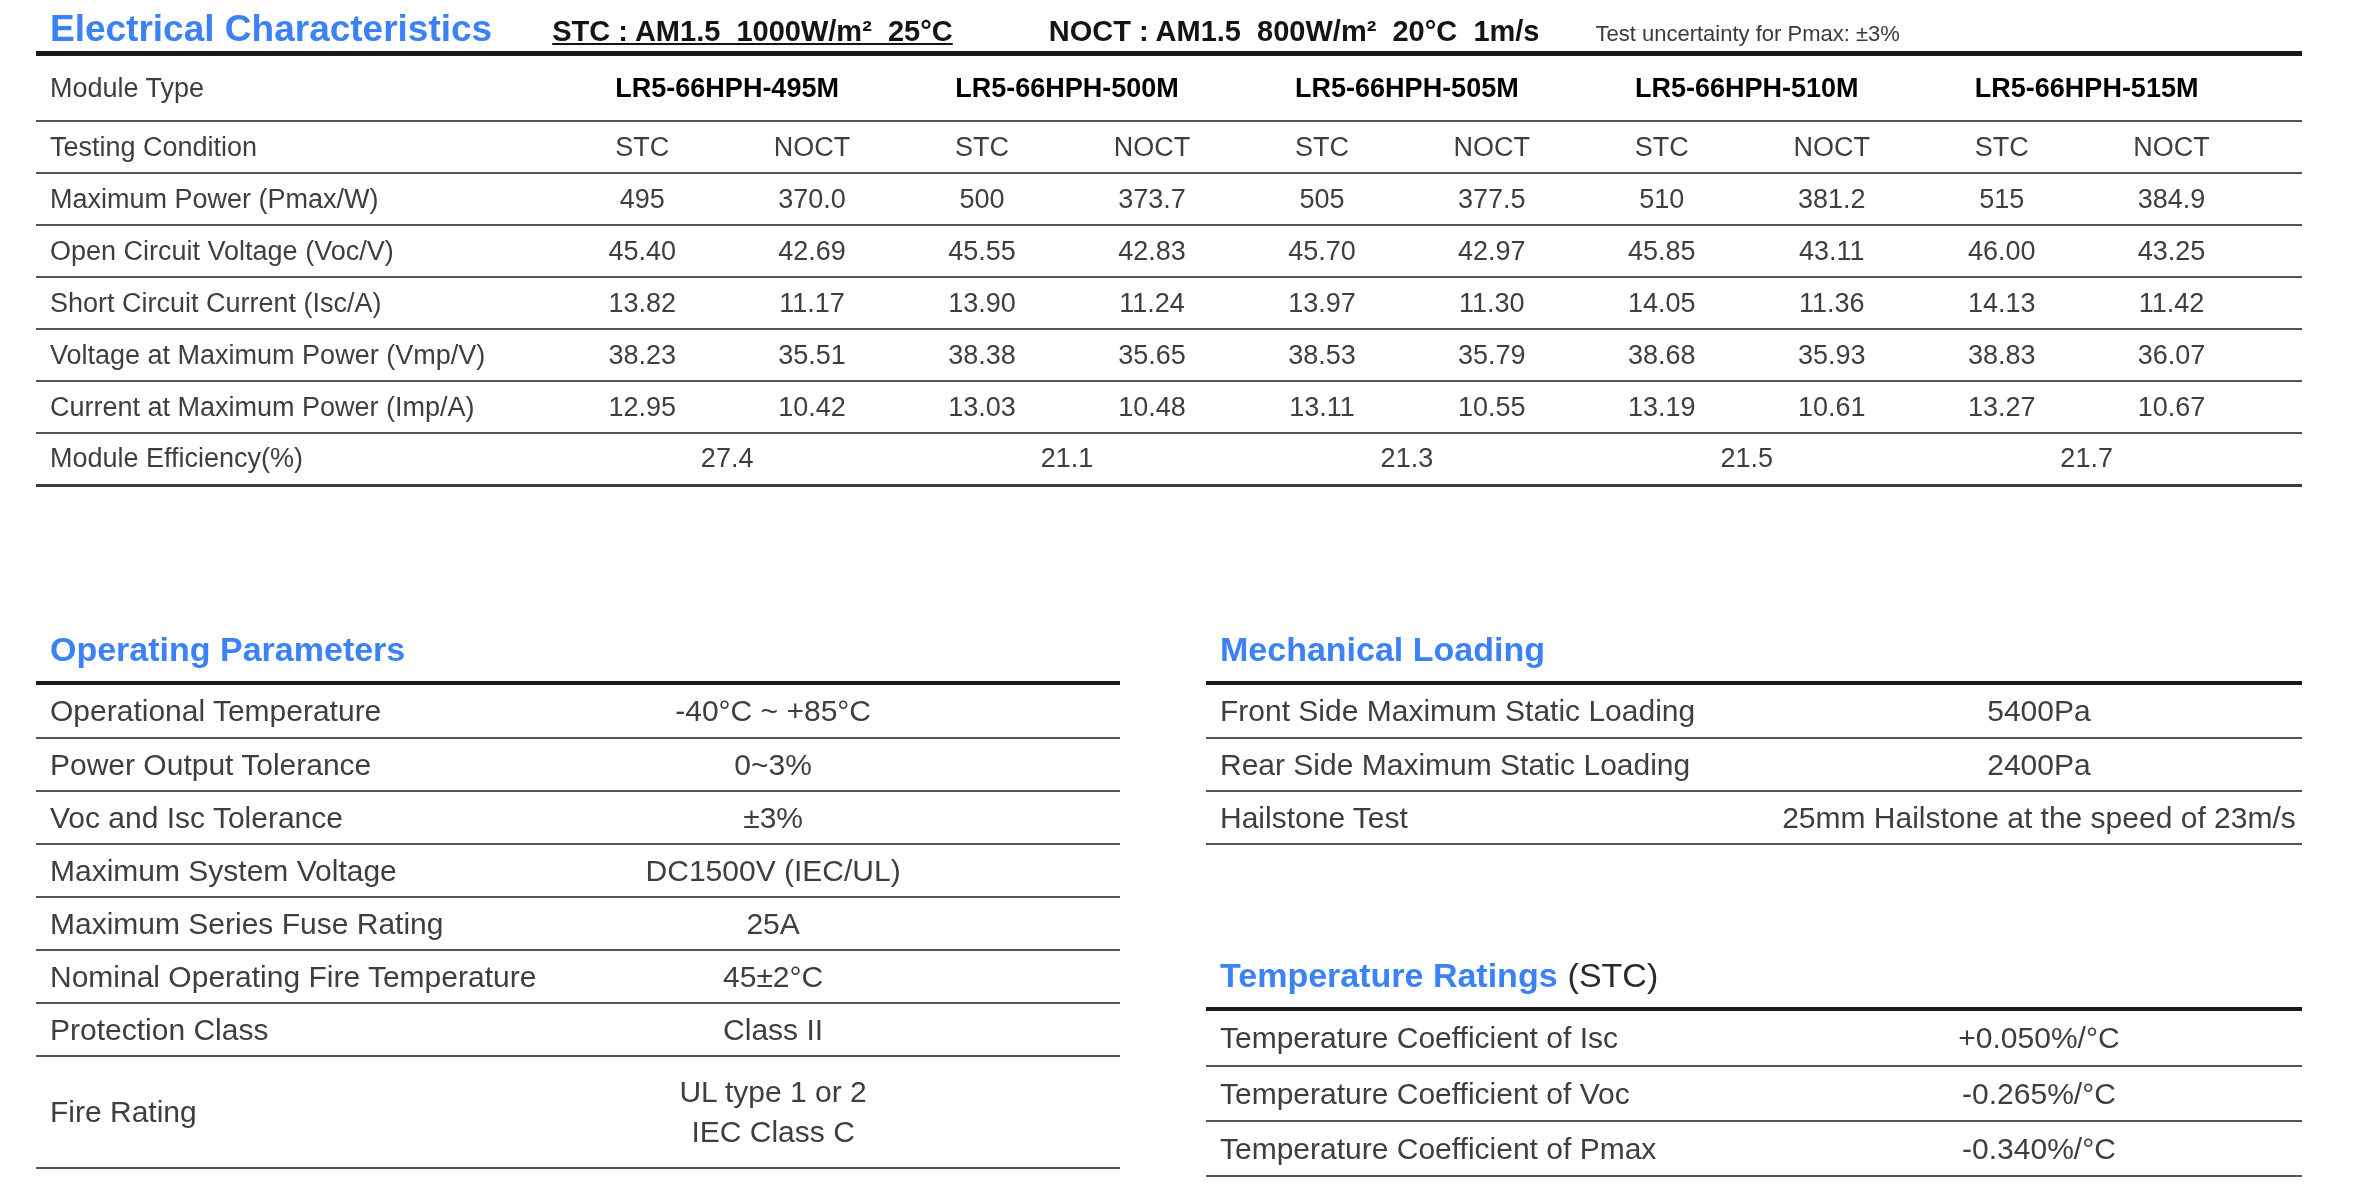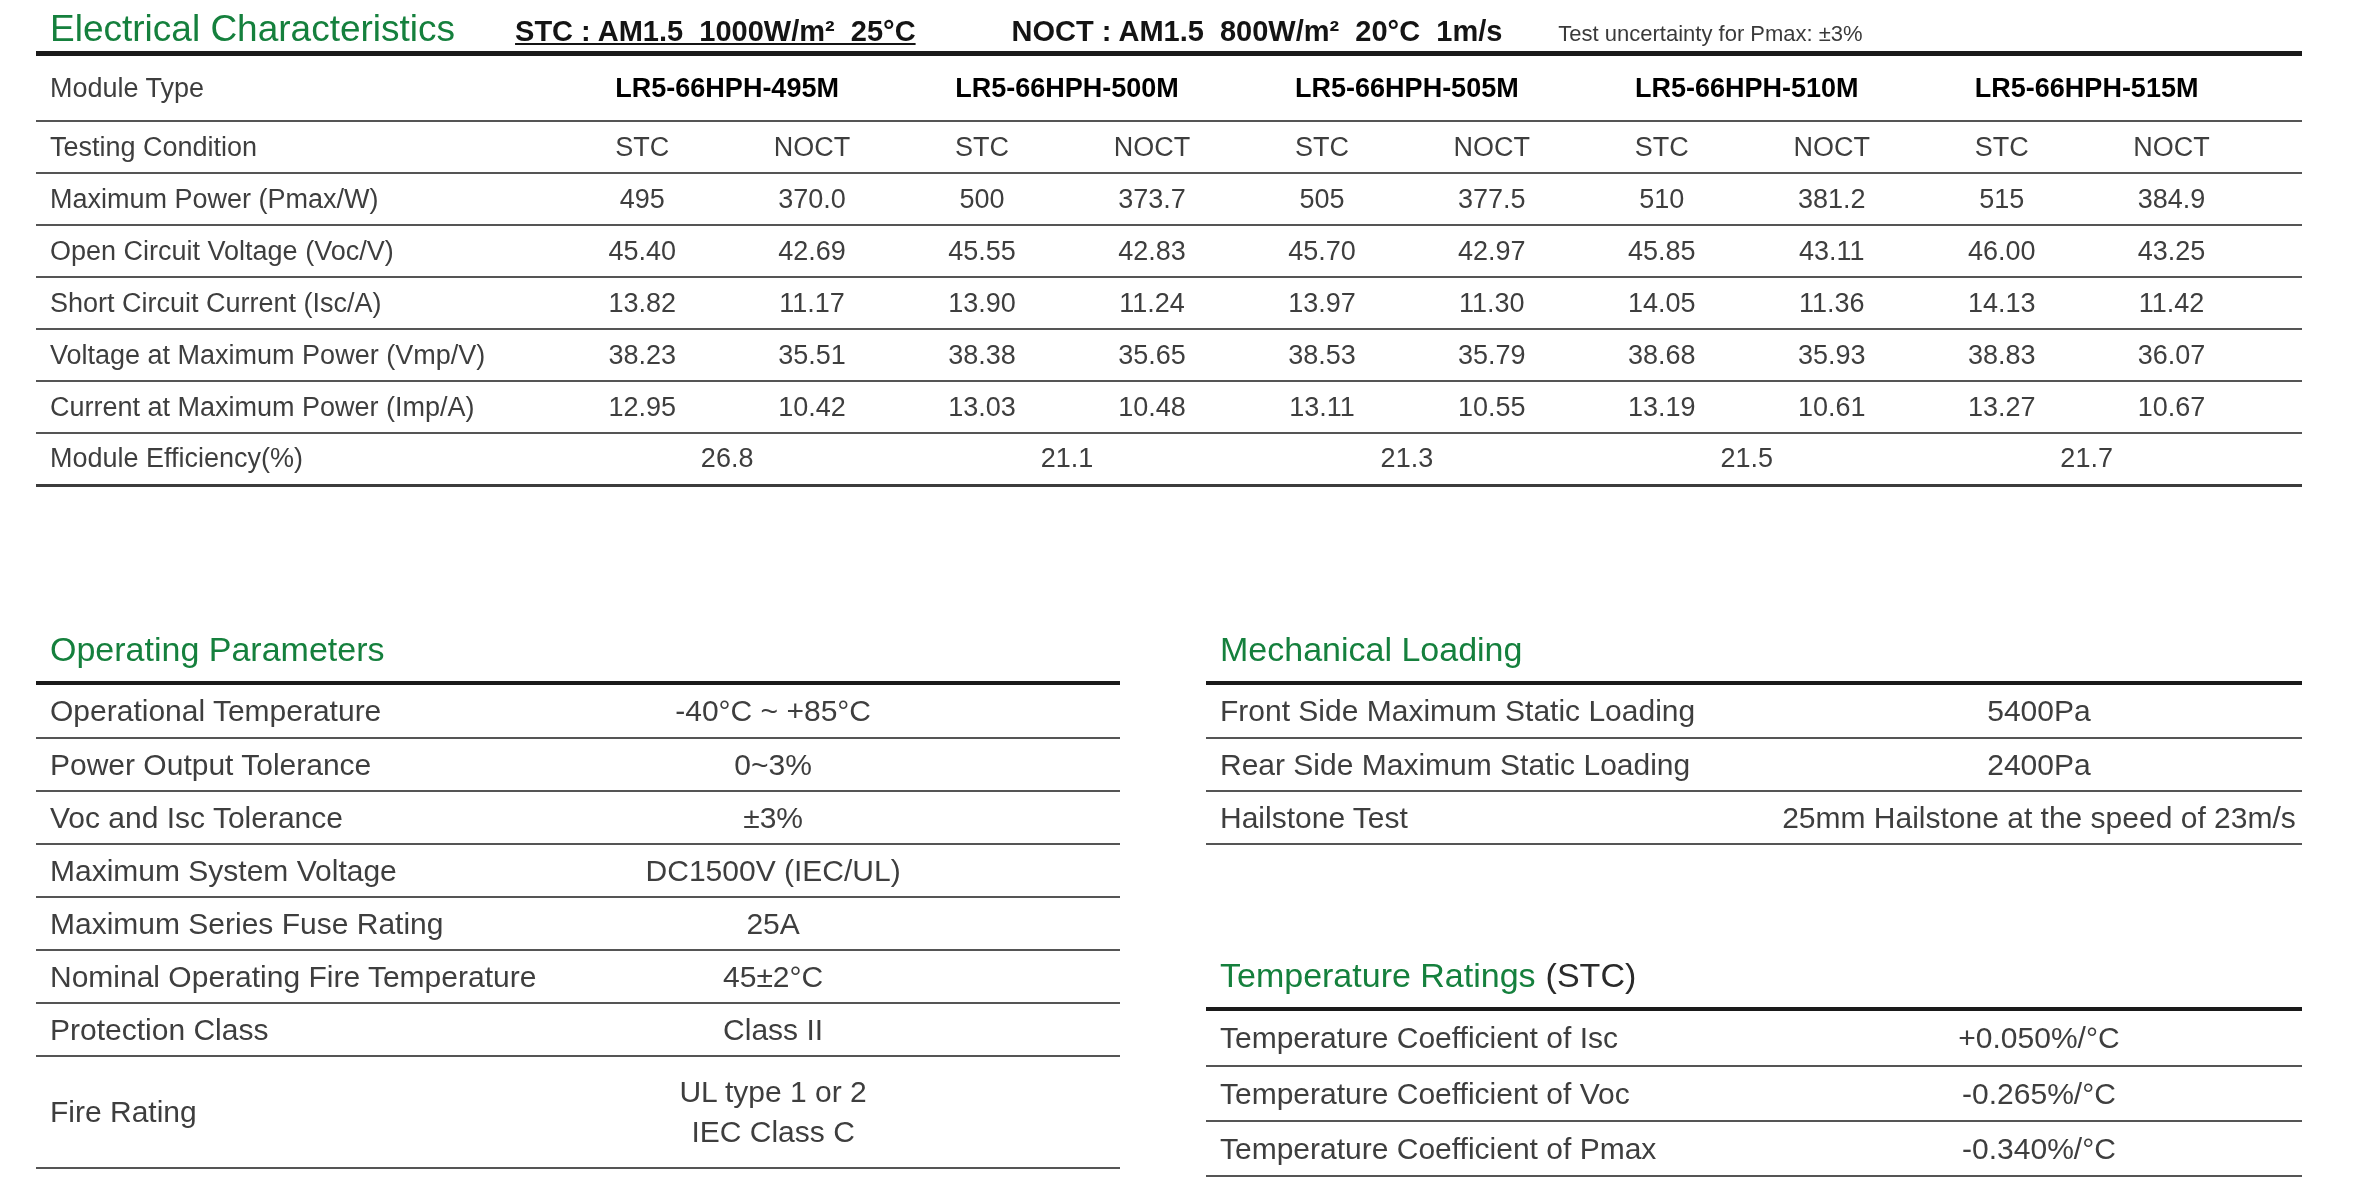--- a/index.html
+++ b/index.html
@@ -7,21 +7,21 @@
   .page {
     position:relative; width:2356px; height:1204px; background:#ffffff;
     font-family:"Liberation Sans","DejaVu Sans",sans-serif;
     color:#3e3e3e; overflow:hidden;
   }
   .section { position:absolute; }
   .sec-head {
     display:flex; align-items:baseline; padding-left:14px;
     border-bottom:4px solid #1a1a1a;
   }
-  .sec-title { font-size:34px; font-weight:normal; color:#15803d; white-space:pre; }
+  .sec-title { font-size:34px; font-weight:bold; color:#3b82f6; white-space:pre; }
   .sec-title-suffix { font-size:34px; font-weight:400; color:#2a2a2a; margin-left:10px; white-space:pre; }
 
   
   #elec { left:36px; top:8px; width:2266px; }
   #elec .sec-head { border-bottom-width:5px; height:48px; }
   #elec .sec-title { font-size:37px; }
   .cond { font-size:29px; font-weight:600; color:#141414; white-space:pre; }
   .cond.stc  { margin-left:60px;text-decoration:underline; }
   .cond.noct { margin-left:96px; }
   .note { font-size:22px; font-weight:400; color:#3a3a3a; margin-left:56px; white-space:pre; }
@@ -173,21 +173,21 @@
         <td class="val">13.11</td>
         <td class="val">10.55</td>
         <td class="val">13.19</td>
         <td class="val">10.61</td>
         <td class="val">13.27</td>
         <td class="val">10.67</td>
         <td></td>
       </tr>
       <tr class="r-eff">
         <td class="lbl">Module Efficiency(%)</td>
-        <td class="val" colspan="2">26.8</td>
+        <td class="val" colspan="2">27.4</td>
         <td class="val" colspan="2">21.1</td>
         <td class="val" colspan="2">21.3</td>
         <td class="val" colspan="2">21.5</td>
         <td class="val" colspan="2">21.7</td>
         <td></td>
       </tr>
     </tbody>
       </table>
   </div>
 

